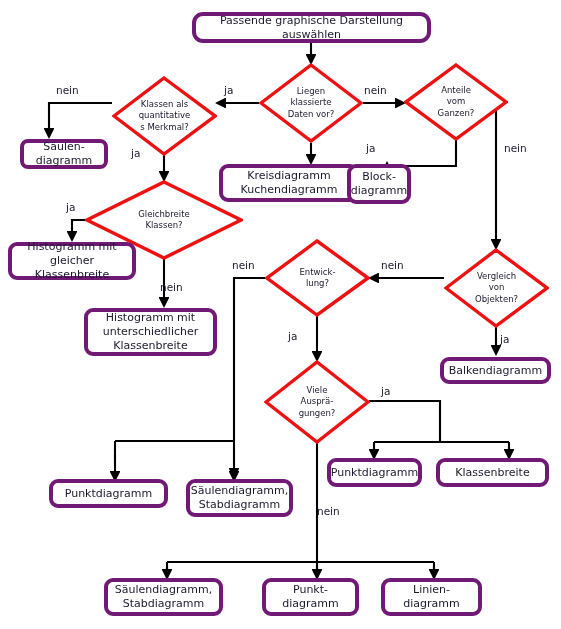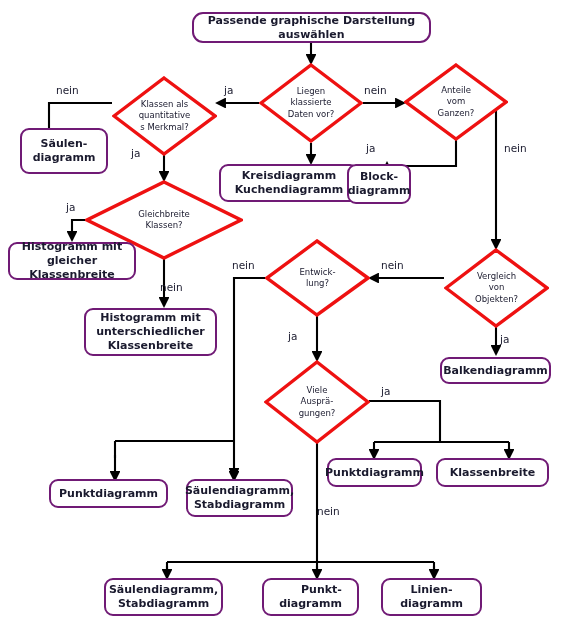--- a/index.html
+++ b/index.html
@@ -21,33 +21,32 @@
     position: absolute;
     left: 0;
     top: 0;
     width: 561px;
     height: 629px;
   }
   
   .node-box {
     position: absolute;
     box-sizing: border-box;
-    border: 2px solid #701a75;
+    border: 4px solid #701a75;
     border-radius: 9px;
     background: #ffffff;
     display: flex;
     align-items: center;
     justify-content: center;
     text-align: center;
     color: #1a1a2e;
     line-height: 1.25;
     white-space: pre-line;
     padding: 2px 4px;
     z-index: 3;
-    font-weight: bold;
   }
   .node-box.start {
     border-radius: 11px;
     font-size: 11px;
   }
   .node-box.result {
     font-size: 11px;
   }
   
   .node-diamond {
@@ -223,21 +222,21 @@
 
   <div class="node-diamond" style="left:264px; top:360px; width:106px; height:84px;">
     <svg class="dshape" viewBox="0 0 106 84" preserveAspectRatio="none">
       <polygon points="53,2 104,42 53,82 2,42" fill="#ffffff" stroke="#EE1111" stroke-width="3.4"></polygon>
     </svg>
     <div class="dlabel">Viele
 Ausprä-
 gungen?</div>
   </div>
 
-  <div class="node-box result" style="left:20px; top:128px; width:88px; height:46px;">Säulen-
+  <div class="node-box result" style="left:20px; top:139px; width:88px; height:30px;border-radius:8px;">Säulen-
 diagramm</div>
 
   <div class="node-box result" style="left:219px; top:164px; width:140px; height:38px;">Kreisdiagramm
 Kuchendiagramm</div>
 
   <div class="node-box result" style="left:347px; top:164px; width:64px; height:40px;">Block-
 diagramm</div>
 
   <div class="node-box result" style="left:8px; top:242px; width:128px; height:38px;">Histogramm mit
 gleicher Klassenbreite</div>
@@ -253,21 +252,21 @@
   <div class="node-box result" style="left:436px; top:458px; width:113px; height:29px;">Klassenbreite</div>
 
   <div class="node-box result" style="left:49px; top:479px; width:119px; height:29px;">Punktdiagramm</div>
 
   <div class="node-box result" style="left:186px; top:479px; width:107px; height:38px;">Säulendiagramm,
 Stabdiagramm</div>
 
   <div class="node-box result" style="left:104px; top:578px; width:119px; height:38px;">Säulendiagramm,
 Stabdiagramm</div>
 
-  <div class="node-box result" style="left:262px; top:578px; width:97px; height:38px;text-align:right;">Punkt-
+  <div class="node-box result" style="left:262px; top:578px; width:97px; height:38px;">Punkt-
 diagramm</div>
 
   <div class="node-box result" style="left:381px; top:578px; width:101px; height:38px;">Linien-
 diagramm</div>
 
   <div class="edge-label" style="left:56px; top:84px;">nein</div>
 
   <div class="edge-label" style="left:224px; top:84px;">ja</div>
 
   <div class="edge-label" style="left:364px; top:84px;">nein</div>

